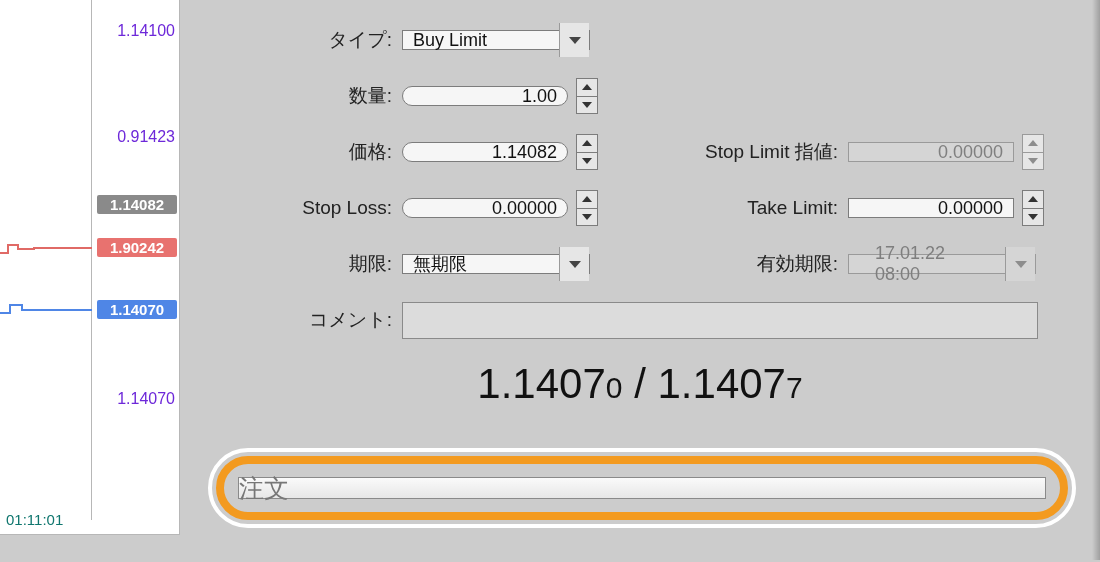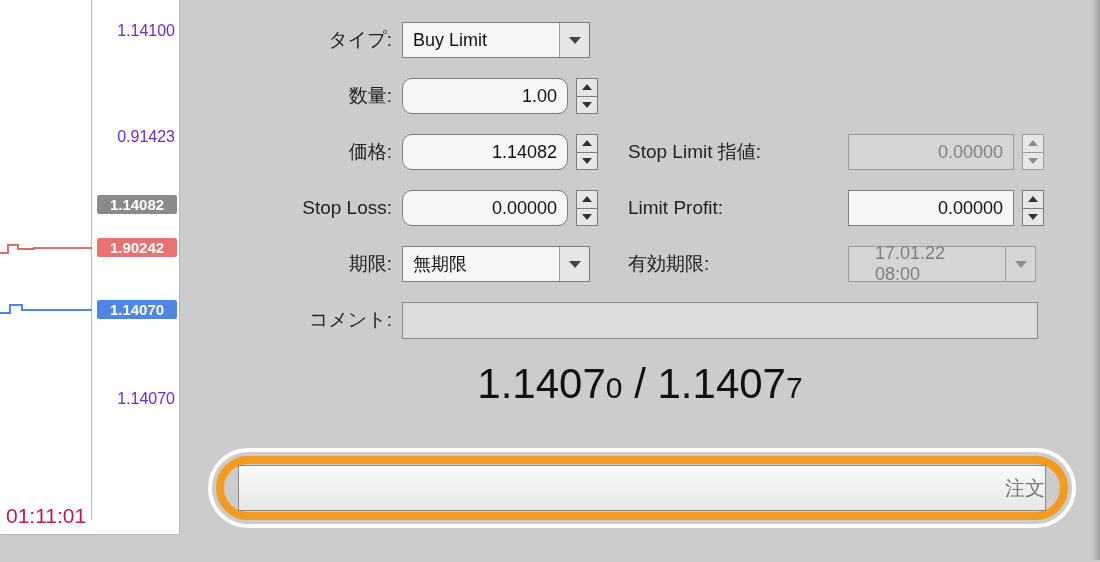--- a/index.html
+++ b/index.html
@@ -19,22 +19,22 @@
   .chart-panel {
     position: absolute;
     left: 0; top: 0;
     width: 180px; height: 562px;
     background: #ffffff;
     border-right: 1px solid #b7b7b7;
   }
   .chart-time {
     position: absolute;
     left: 6px; bottom: 34px;
-    font-size: 21px;
-    color: #be185d;
+    font-size: 15px;
+    color: #0f766e;
   }
   .chart-bottom-shade {
     position: absolute;
     left: 0; bottom: 0;
     width: 180px; height: 28px;
     background: #cccccc;
     border-top: 1px solid #b7b7b7;
   }
   .price-scale {
     position: absolute;
@@ -88,25 +88,25 @@
     align-items: center;
   }
   .lbl {
     position: absolute;
     text-align: left;
     font-size: 19px;
     color: #222;
   }
   
   .lbl.c1 { right: calc(100% - 212px); }
-  .lbl.c2 { left: 448px; width: 210px; }
+  .lbl.c2 { left: 448px; width: 210px; text-align: right; }
 
   .field {
     position: absolute;
-    height: 36px;
+    height: 20px;
     border: 1px solid #7c7c7c;
     background: #f6f6f6;
     display: flex;
     align-items: center;
     gap: 28px;
   }
   .field.disabled { background: #d5d5d5; color: #6a6a6a; border-color: #9a9a9a; }
   .combo-text {
     flex: 1;
     padding: 0 10px;
@@ -191,26 +191,26 @@
   }
   .submit-ring {
     width: 100%; height: 100%;
     border: 8px solid #f39a1f;
     border-radius: 32px;
     display: flex; align-items: center; justify-content: center;
     padding: 0 14px;
   }
   .submit-btn {
     flex: 1;
-    height: 46px;
+    height: 22px;
     background: linear-gradient(#fafafa,#e7e7e7);
     border: 1px solid #8a8a8a;
-    display: flex; align-items: center; justify-content: flex-end;
+    display: flex; align-items: center; justify-content: flex-start;
     color: #777;
-    font-size: 20px;
+    font-size: 25px;
   }
   .body-shadow {
     position: absolute;
     right: 0; top: 0;
     width: 8px; height: 560px;
     background: linear-gradient(to left, rgba(0,0,0,0.22), rgba(0,0,0,0));
   }
 </style>
 </head>
 <body>
@@ -303,21 +303,21 @@
     </div>
     <div class="spinner at-left">
       <div class="spin-btn">
           <div class="tri-up"></div>
         </div>
       <div class="spin-btn">
           <div class="tri-dn"></div>
         </div>
     </div>
 
-    <span class="lbl c2">Limit Profit:</span>
+    <span class="lbl c2">Take Limit:</span>
     <div class="field f-right-num">
       <span class="number-text">0.00000</span>
     </div>
     <div class="spinner at-right">
       <div class="spin-btn">
           <div class="tri-up"></div>
         </div>
       <div class="spin-btn">
           <div class="tri-dn"></div>
         </div>

